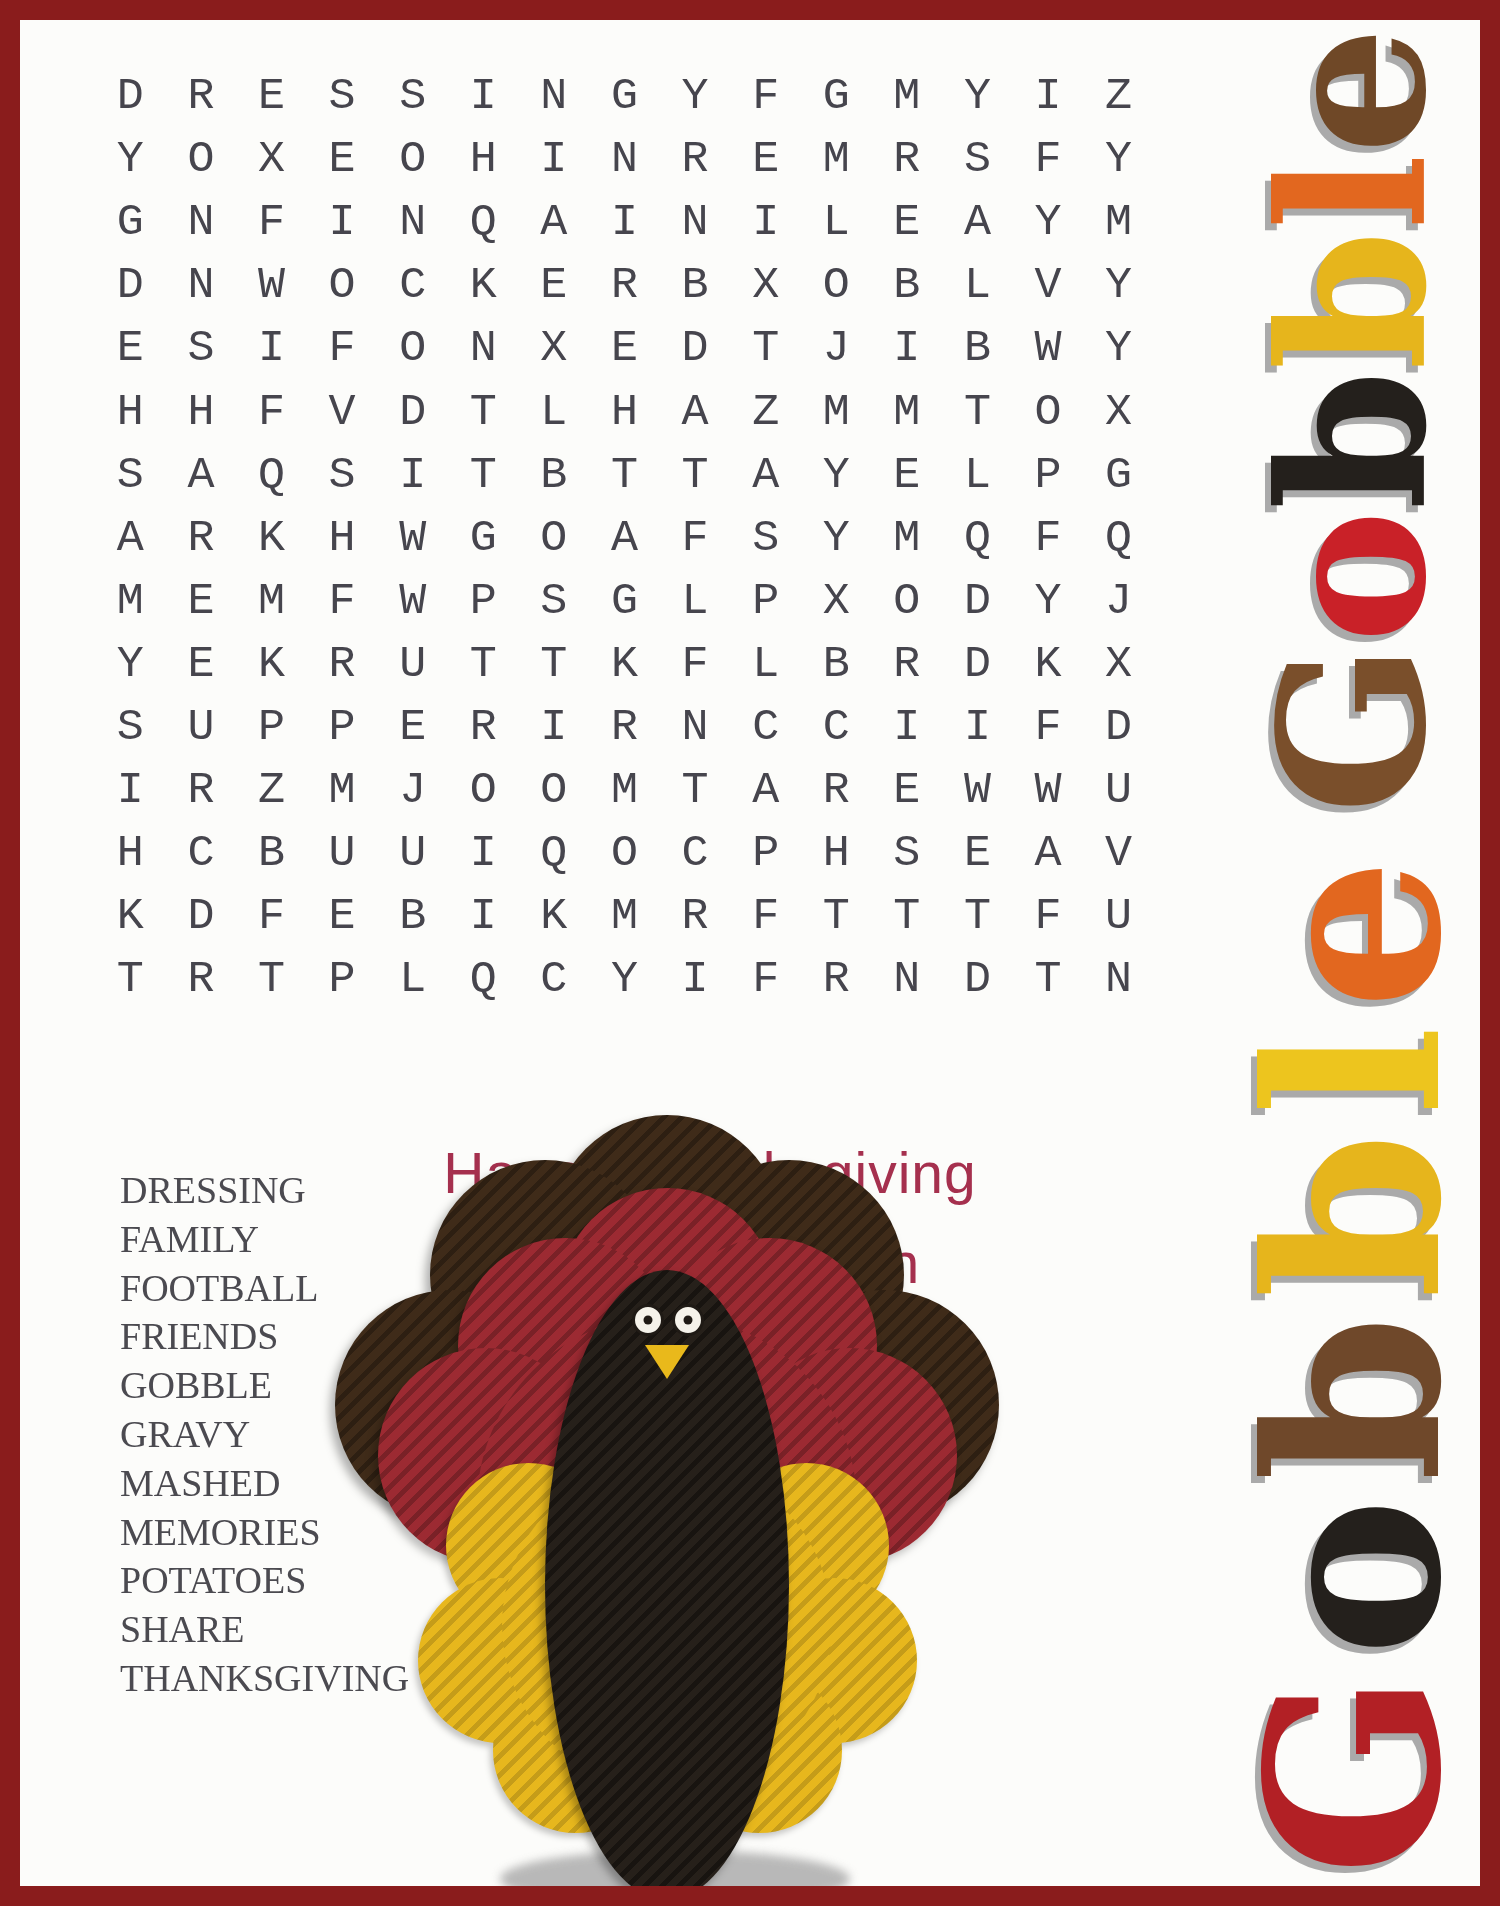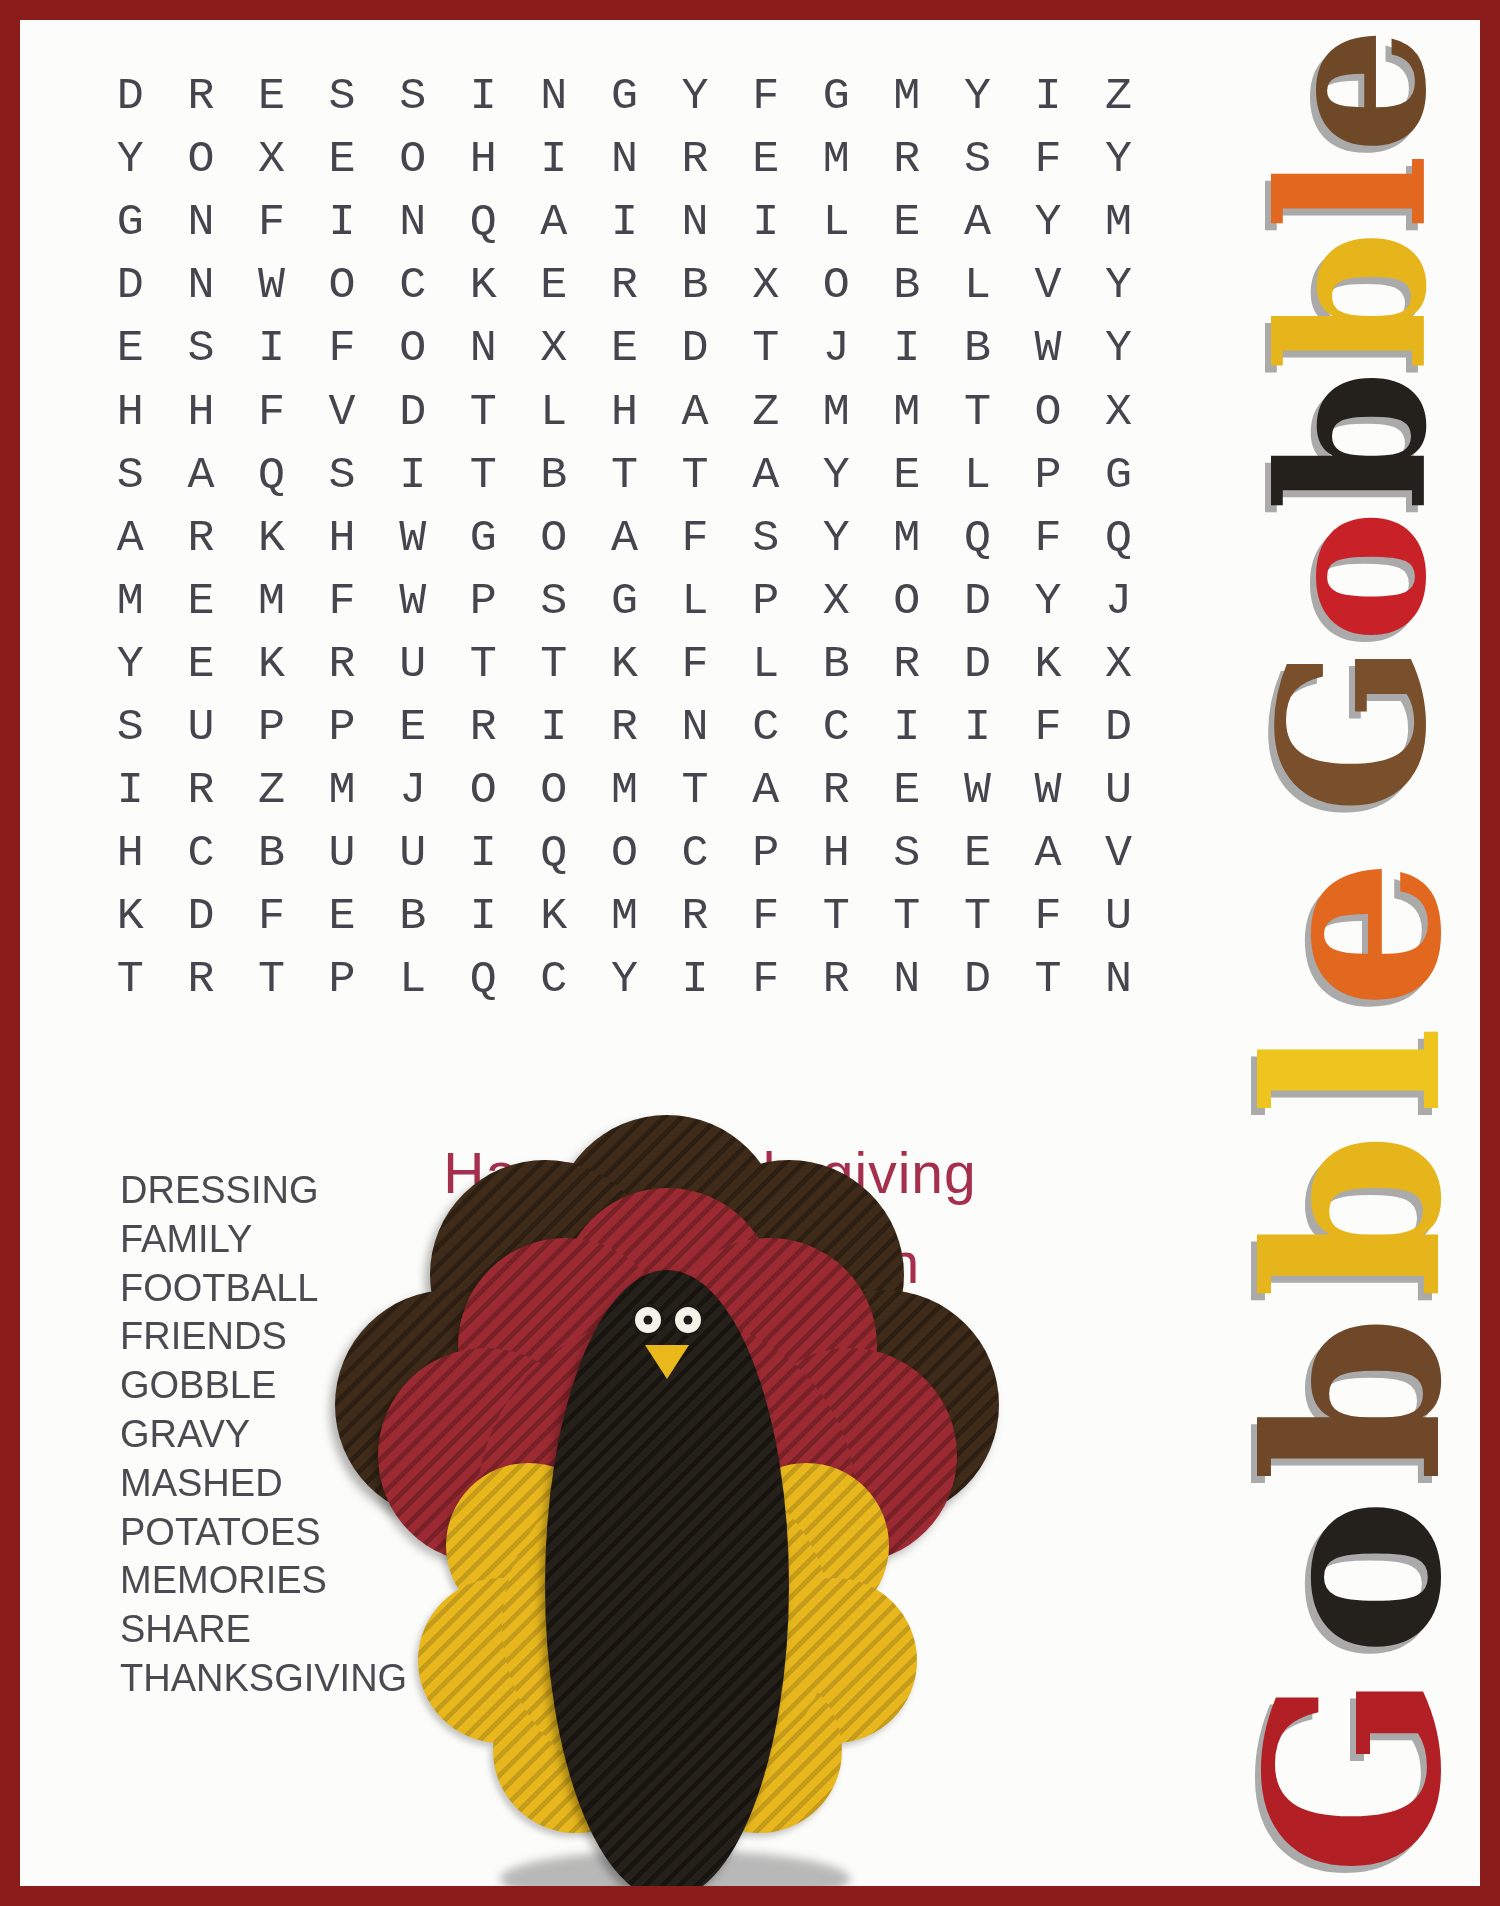--- a/index.html
+++ b/index.html
@@ -18,21 +18,21 @@
     display:grid; grid-template-columns:repeat(15,70.6px); grid-auto-rows:63.1px;
   }
   .grid .cell{
     display:flex; align-items:center; justify-content:center;
     font-family:"Liberation Mono",monospace; font-size:45px; font-weight:400;
     color:var(--grid-letter,#46454d);
   }
   
   .words{
     position:absolute; left:100px; top:1146px; margin:0; padding:0; list-style:none;
-    font-family:Liberation Sans, sans-serif; font-size:38px; line-height:48.8px;
+    font-family:Liberation Serif, serif; font-size:38px; line-height:48.8px;
     color:var(--list-color,#4b4a50);
   }
   
   .greeting{
     position:absolute; left:400px; top:1108px; width:580px; text-align:center;
     font-family:"Liberation Sans",sans-serif; font-weight:300; letter-spacing:1px;
     font-size:57px; line-height:90px; color:var(--greeting-color,#a5304e);
   }
   
   .gobble{position:absolute; overflow:visible;}
@@ -313,22 +313,22 @@
     </div>
 
   <ul class="words">
       <li>DRESSING</li>
       <li>FAMILY</li>
       <li>FOOTBALL</li>
       <li>FRIENDS</li>
       <li>GOBBLE</li>
       <li>GRAVY</li>
       <li>MASHED</li>
+      <li>MEMORIES</li>
       <li>POTATOES</li>
-      <li>MEMORIES</li>
       <li>SHARE</li>
       <li>THANKSGIVING</li>
     </ul>
 
   <div class="greeting">
     <div>Happy Thanksgiving</div>
     <div>From Daily Dish</div>
     <div>Magazine</div>
   </div>
 

